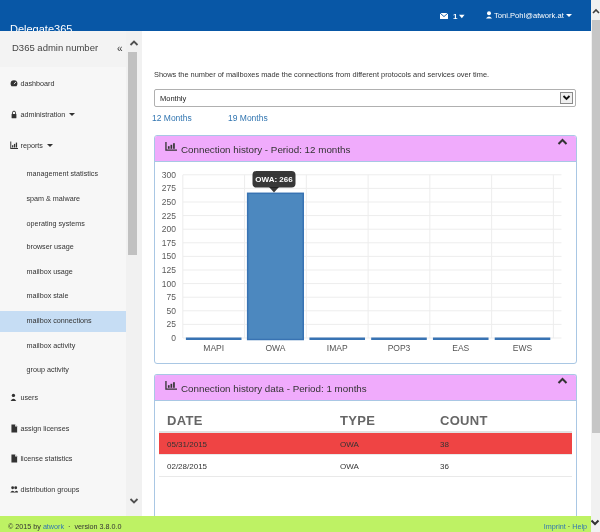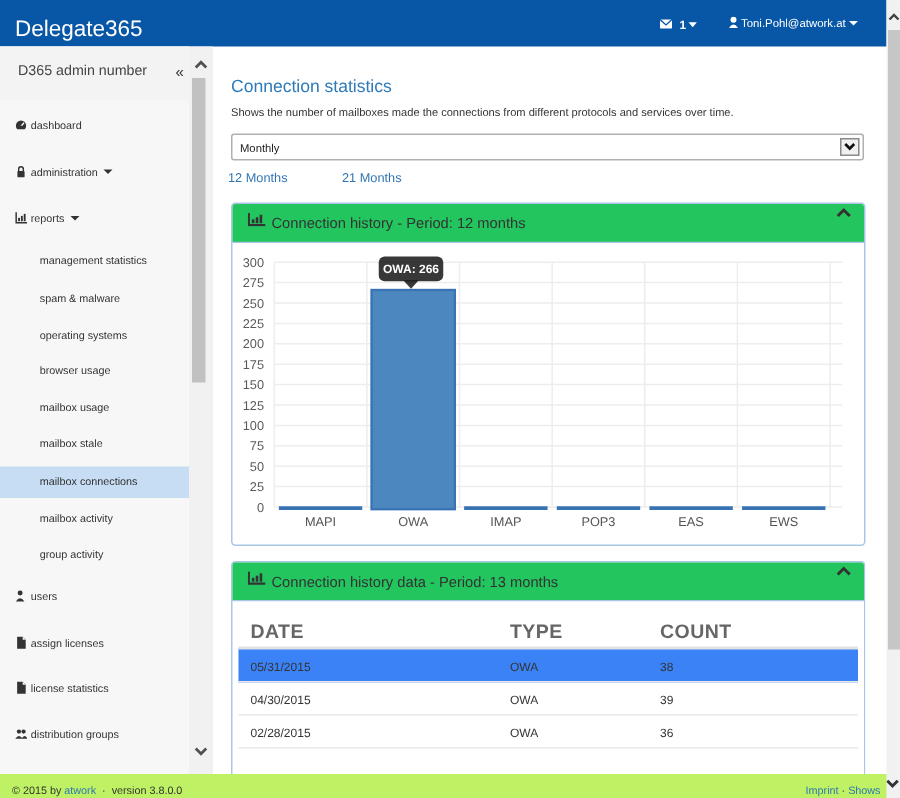--- a/index.html
+++ b/index.html
@@ -3,21 +3,21 @@
 <meta charset="utf-8">
 <style>
 * { margin:0; padding:0; box-sizing:border-box; }
 html,body { width:600px; height:532px; overflow:hidden; background:#fff;
   font-family:"Liberation Sans", sans-serif; }
 #page { position:relative; width:600px; height:532px; overflow:hidden; }
 .abs { position:absolute; }
 
 
 #topbar { left:0; top:0; width:591px; height:31px; background:#0857a6; }
-#brand { left:10px; top:11px; font-size:15px; color:#fff; }
+#brand { left:10px; top:23px; font-size:11px; color:#fff; }
 
 
 #sidebar { left:0; top:31px; width:126px; height:485px; background:#f7f7f7; }
 #sbhead { left:0; top:31px; width:126px; height:36px; background:#f3f3f3; }
 #sbtitle { left:12px; top:42px; font-size:9.5px; color:#444; }
 #sbcoll { left:117px; top:43px; font-size:10px; color:#333; }
 .mi { position:absolute; left:0; width:126px; font-size:7.2px; color:#333; line-height:9px; }
 .mi .txt { position:absolute; left:20.5px; top:0; white-space:nowrap; }
 .mi .sub { position:absolute; left:26.5px; top:0; white-space:nowrap; }
 .micon { position:absolute; left:10px; top:0.2px; }
@@ -40,34 +40,34 @@
   border:1px solid #b0b0b0; border-radius:2px; font-size:7.5px; color:#222; }
 #select .lbl { position:absolute; left:5px; top:4px; }
 #selbtn { position:absolute; right:2px; top:2px; width:13px; height:12px;
   background:#f0f0f0; border:1px solid #8a8a8a; }
 .lnk { position:absolute; top:113px; font-size:8.5px; color:#3276b1; }
 
 
 .panel { position:absolute; left:154px; width:423px; background:#fff;
   border:1px solid #a9c7e4; border-radius:3px; }
 .phead { position:absolute; left:0; top:0; width:100%; height:26px;
-  background:#22c55e; border-bottom:1px solid #a9c7e4;
+  background:#f0abfc; border-bottom:1px solid #a9c7e4;
   border-radius:2px 2px 0 0; font-size:9.8px; color:#333; }
 .phead .ptxt { position:absolute; left:26px; top:8px; }
 .pchev { position:absolute; right:8px; top:2px; }
 #panel1 { top:135px; height:229px; }
 #panel2 { top:374px; height:158px; border-bottom:none; }
 
 
 #tblwrap { left:159px; top:408px; width:413px; font-size:8px; color:#333; }
 table { border-collapse:collapse; width:413px; table-layout:fixed; }
 th { text-align:left; font-size:13px; color:#666; font-weight:bold;
   padding:8px 8px 6px 8px; border-bottom:2px solid #e2e2e2; letter-spacing:.3px; line-height:9px; }
 td { padding:7px 8px 5px 8px; border-bottom:1px solid #e9e9e9; line-height:9px; }
-tr.odd td { background:#3b82f6; }
+tr.odd td { background:#ef4444; }
 
 
 #footer { left:0; top:516px; width:591px; height:32px; background:#bef264; font-size:7.2px; color:#333; }
 #footer .l { position:absolute; left:8px; top:6px; }
 #footer .r { position:absolute; right:4px; top:6px; }
 #footer a { color:#3276b1; text-decoration:none; }
 </style>
 </head>
 <body>
 <div id="page">
@@ -204,32 +204,31 @@
             <circle cx="4.6" cy="4.4" r="2.5" stroke="none"></circle>
             <circle cx="10" cy="4.4" r="2.5" stroke="none"></circle>
             <path d="M0.3 12.8 q4.3 -6.6 8.6 0 z" stroke="none"></path>
             <path d="M7.6 12.8 q3.6 -6.6 7.2 0 z" stroke="none"></path>
           </g>
         </svg>
         <span class="txt">distribution groups</span>
       </div>
     </div>
 
-  <div class="abs" id="h1">Connection statistics</div>
   <div class="abs" id="desc">Shows the number of mailboxes made the connections from different protocols and services over time.</div>
   <div class="abs" id="select">
     <span class="lbl">Monthly</span>
     <span id="selbtn">
         <svg width="11" height="10" viewBox="0 0 11 10" style="position:absolute;left:0px;top:0px">
       <path d="M2.5 3 L5.5 6 L8.5 3" stroke="#111" stroke-width="1.8" fill="none"></path>
     </svg>
       </span>
   </div>
   <div class="abs lnk" style="left:152px">12 Months</div>
-  <div class="abs lnk" style="left:228px">21 Months</div>
+  <div class="abs lnk" style="left:228px">19 Months</div>
 
   <div class="panel" id="panel1">
     <div class="phead">
       <svg style="position:absolute;left:10px;top:5.5px" width="12" height="9" viewBox="0 0 12 9">
         <g fill="#333">
           <path d="M0.3 0 L0.3 8.8 L12 8.8 L12 7.4 L1.6 7.4 L1.6 0 Z"></path>
           <rect x="2.9" y="4.2" width="1.7" height="2.6"></rect>
           <rect x="5.5" y="2.8" width="1.7" height="4"></rect>
           <rect x="8.1" y="1.2" width="1.7" height="5.6"></rect>
         </g>
@@ -295,21 +294,21 @@
   <div class="panel" id="panel2">
     <div class="phead">
       <svg style="position:absolute;left:10px;top:5.5px" width="12" height="9" viewBox="0 0 12 9">
         <g fill="#333">
           <path d="M0.3 0 L0.3 8.8 L12 8.8 L12 7.4 L1.6 7.4 L1.6 0 Z"></path>
           <rect x="2.9" y="4.2" width="1.7" height="2.6"></rect>
           <rect x="5.5" y="2.8" width="1.7" height="4"></rect>
           <rect x="8.1" y="1.2" width="1.7" height="5.6"></rect>
         </g>
       </svg>
-      <span class="ptxt">Connection history data - Period: 13 months</span>
+      <span class="ptxt">Connection history data - Period: 1 months</span>
       <svg class="pchev" width="11" height="8" viewBox="0 0 11 8">
         <path d="M1.5 6 L5.5 2 L9.5 6" stroke="#333" stroke-width="2" fill="none"></path>
       </svg>
     </div>
   </div>
 
   <div class="abs" id="tblwrap">
     <table>
       <colgroup>
           <col style="width:173px">
@@ -321,31 +320,26 @@
             <th>DATE</th>
             <th>TYPE</th>
             <th>COUNT</th>
           </tr>
       <tr class="odd">
             <td>05/31/2015</td>
             <td>OWA</td>
             <td>38</td>
           </tr>
       <tr>
-            <td>04/30/2015</td>
-            <td>OWA</td>
-            <td>39</td>
-          </tr>
-      <tr>
             <td>02/28/2015</td>
             <td>OWA</td>
             <td>36</td>
           </tr>
     </tbody>
       </table>
   </div>
 
   <div class="abs" id="footer">
     <span class="l">© 2015 by <a>atwork</a> &nbsp;·&nbsp; version 3.8.0.0</span>
-    <span class="r"><a>Imprint</a> · <a>Shows</a></span>
+    <span class="r"><a>Imprint</a> · <a>Help</a></span>
   </div>
 
 </div>
 
 </body></html>

